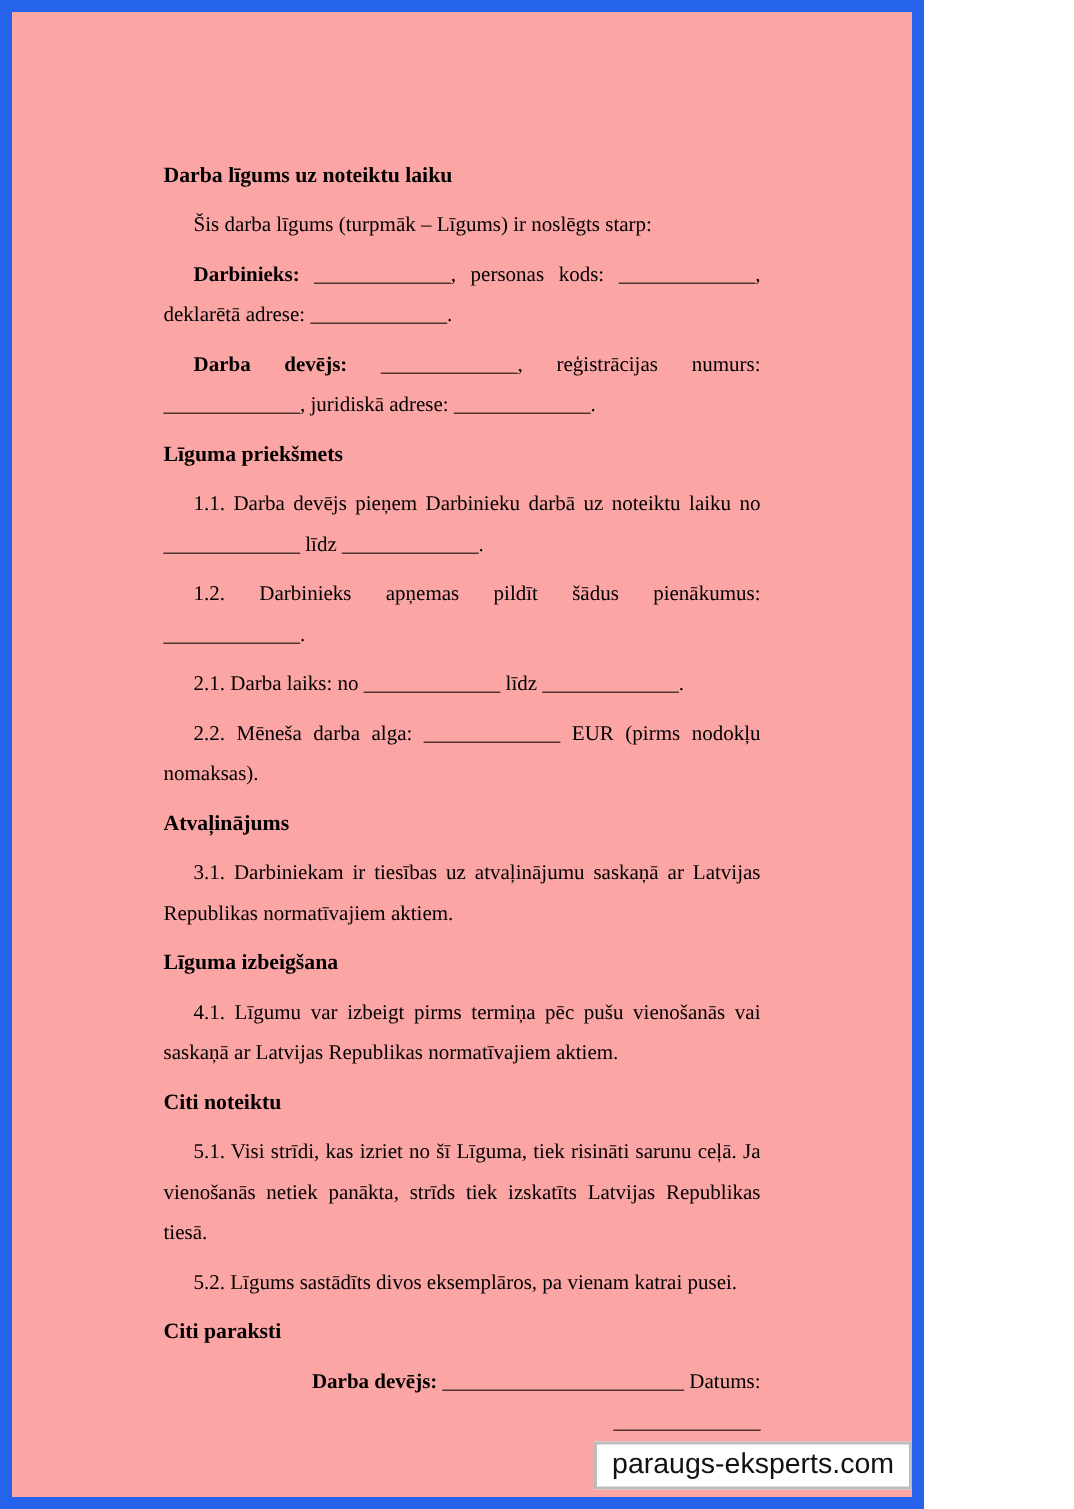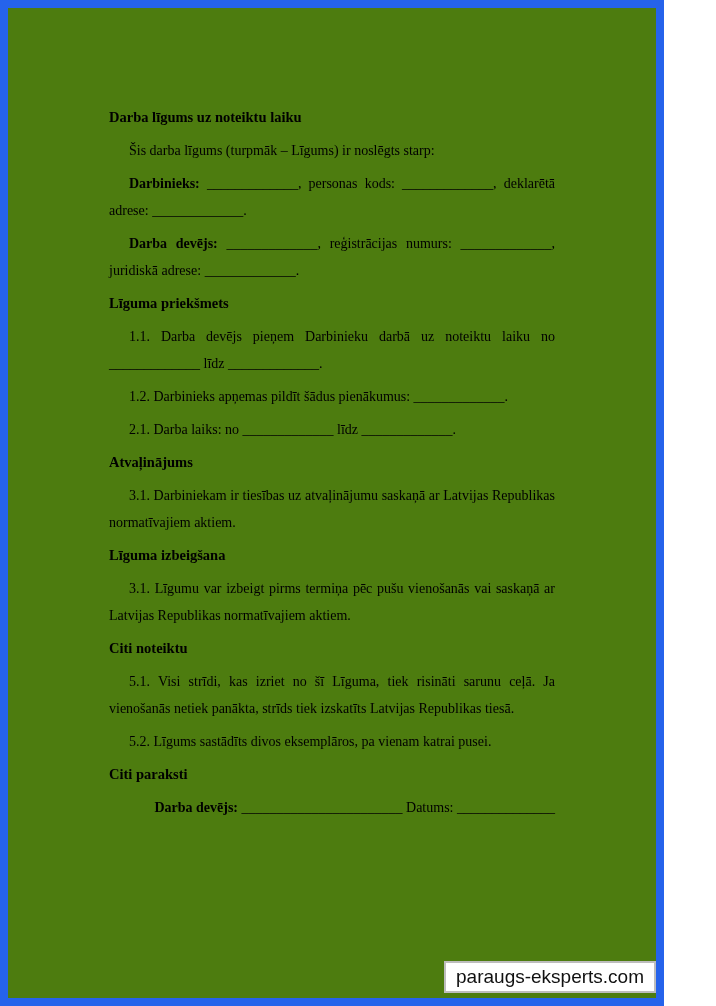--- a/index.html
+++ b/index.html
@@ -5,23 +5,23 @@
   * { margin: 0; padding: 0; box-sizing: border-box; }
   html, body { background: #ffffff; }
   body {
     width: 716px;
     height: 1006px;
     font-family: "Liberation Serif", serif;
     color: #000000;
   }
   .page-frame {
     position: relative;
-    width: 664px;
+    width: 616px;
     height: 1006px;
-    background: #4d7c0f;
+    background: #fca5a5;
     border: 8px solid #2563eb;
     overflow: hidden;
   }
   .doc-content {
     padding: 96px 101px 0 101px;
   }
   .doc-title, .section-heading {
     font-size: 14.5px;
     font-weight: bold;
     line-height: 27px;
@@ -70,26 +70,27 @@
 
     <p class="para"><span class="b">Darbinieks:</span><span> _____________, personas kods: _____________, deklarētā adrese: _____________.</span></p>
 
     <p class="para"><span class="b">Darba devējs:</span><span> _____________, reģistrācijas numurs: _____________, juridiskā adrese: _____________.</span></p>
 
     <div class="section-heading">Līguma priekšmets</div>
     <p class="para">1.1. Darba devējs pieņem Darbinieku darbā uz noteiktu laiku no _____________ līdz _____________.</p>
     <p class="para">1.2. Darbinieks apņemas pildīt šādus pienākumus: _____________.</p>
 
     <p class="para">2.1. Darba laiks: no _____________ līdz _____________.</p>
+    <p class="para">2.2. Mēneša darba alga: _____________ EUR (pirms nodokļu nomaksas).</p>
 
     <div class="section-heading">Atvaļinājums</div>
     <p class="para">3.1. Darbiniekam ir tiesības uz atvaļinājumu saskaņā ar Latvijas Republikas normatīvajiem aktiem.</p>
 
     <div class="section-heading">Līguma izbeigšana</div>
-    <p class="para">3.1. Līgumu var izbeigt pirms termiņa pēc pušu vienošanās vai saskaņā ar Latvijas Republikas normatīvajiem aktiem.</p>
+    <p class="para">4.1. Līgumu var izbeigt pirms termiņa pēc pušu vienošanās vai saskaņā ar Latvijas Republikas normatīvajiem aktiem.</p>
 
     <div class="section-heading">Citi noteiktu</div>
     <p class="para">5.1. Visi strīdi, kas izriet no šī Līguma, tiek risināti sarunu ceļā. Ja vienošanās netiek panākta, strīds tiek izskatīts Latvijas Republikas tiesā.</p>
     <p class="para">5.2. Līgums sastādīts divos eksemplāros, pa vienam katrai pusei.</p>
 
     <div class="section-heading">Citi paraksti</div>
 
     <p class="sig-row"><span class="b">Darba devējs:</span><span> _______________________ </span><span>Datums:</span><span> ______________</span></p>
 
 

